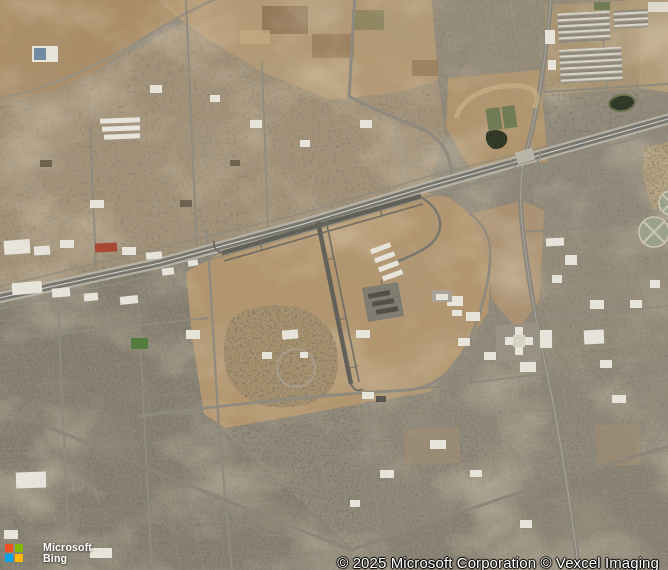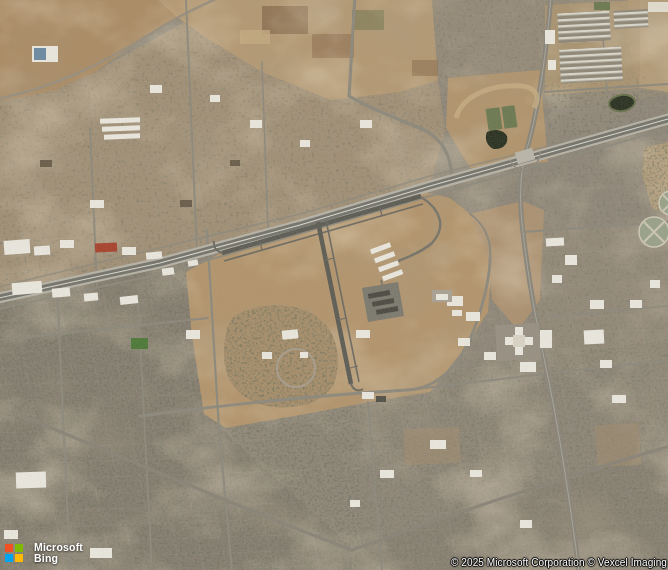--- a/index.html
+++ b/index.html
@@ -10,28 +10,28 @@
   .stage svg{display:block;position:absolute;left:0;top:0;}
 
   
   .ms-sq{width:8px;height:8px;}
   .ms-sq.r{background:var(--ms-red,#f25022);}
   .ms-sq.g{background:var(--ms-green,#7fba00);}
   .ms-sq.b{background:var(--ms-blue,#00a4ef);}
   .ms-sq.y{background:var(--ms-yellow,#ffb900);}
 
   .logo{
-    position:absolute;left:5px;bottom:6px;display:flex;align-items:center;gap:11px;
+    position:absolute;left:5px;bottom:6px;display:flex;align-items:center;gap:20px;
     cursor:pointer;user-select:none;
   }
   .logo-squares{display:grid;grid-template-columns:8px 8px;grid-template-rows:8px 8px;gap:2px;}
   .logo-text{color:var(--logo-text,#ffffff);font-size:10.5px;font-weight:600;line-height:11px;
     letter-spacing:.2px;text-shadow:0 0 3px rgba(0,0,0,.55),0 1px 2px rgba(0,0,0,.45);}
   .attribution{
-    position:absolute;right:1px;bottom:2px;color:var(--attr-text,#ffffff);font-size:10px;line-height:10px;
+    position:absolute;right:9px;bottom:2px;color:var(--attr-text,#ffffff);font-size:15px;line-height:10px;
     letter-spacing:.1px;
     text-shadow:0 0 2px #000,1px 0 1px #000,-1px 0 1px #000,0 1px 1px #000,0 -1px 1px #000;
     white-space:nowrap;
   }
   
   .fill-tan{fill:var(--tan,#b2956e);}
   .fill-green{fill:var(--green-field,#4e7a3a);}
   .fill-olive{fill:var(--olive,#6d7a52);}
   .fill-pond{fill:var(--pond-dark,#2d3424);}
   .fill-white-bldg{fill:var(--building-white,#e9e6dd);}

